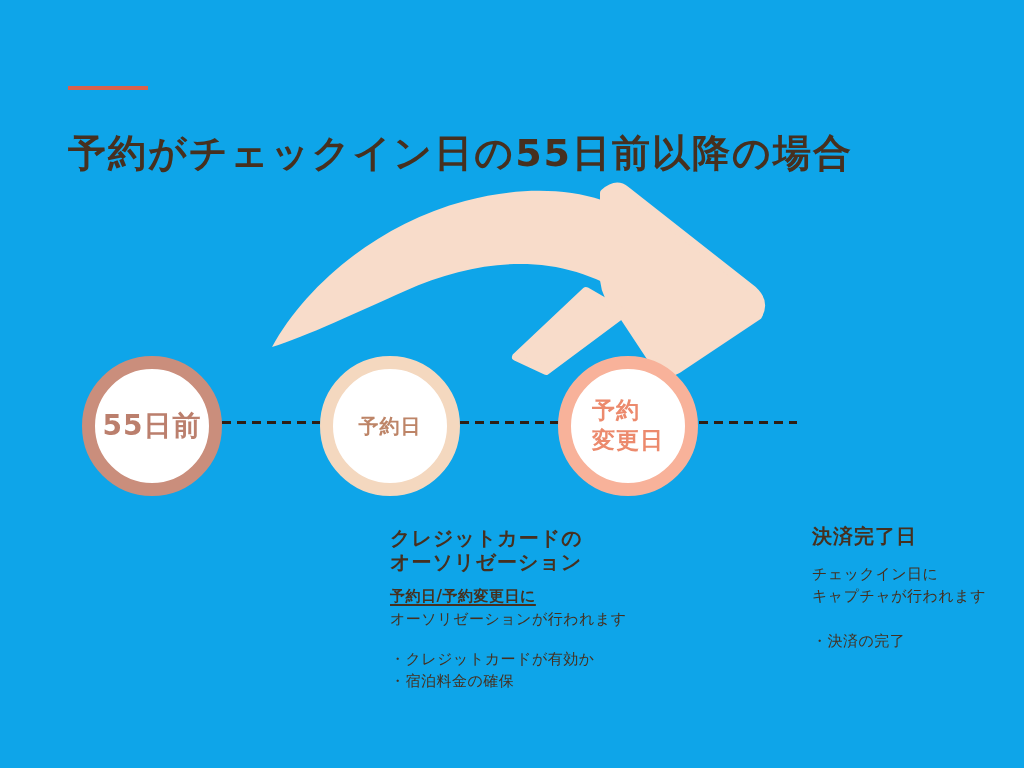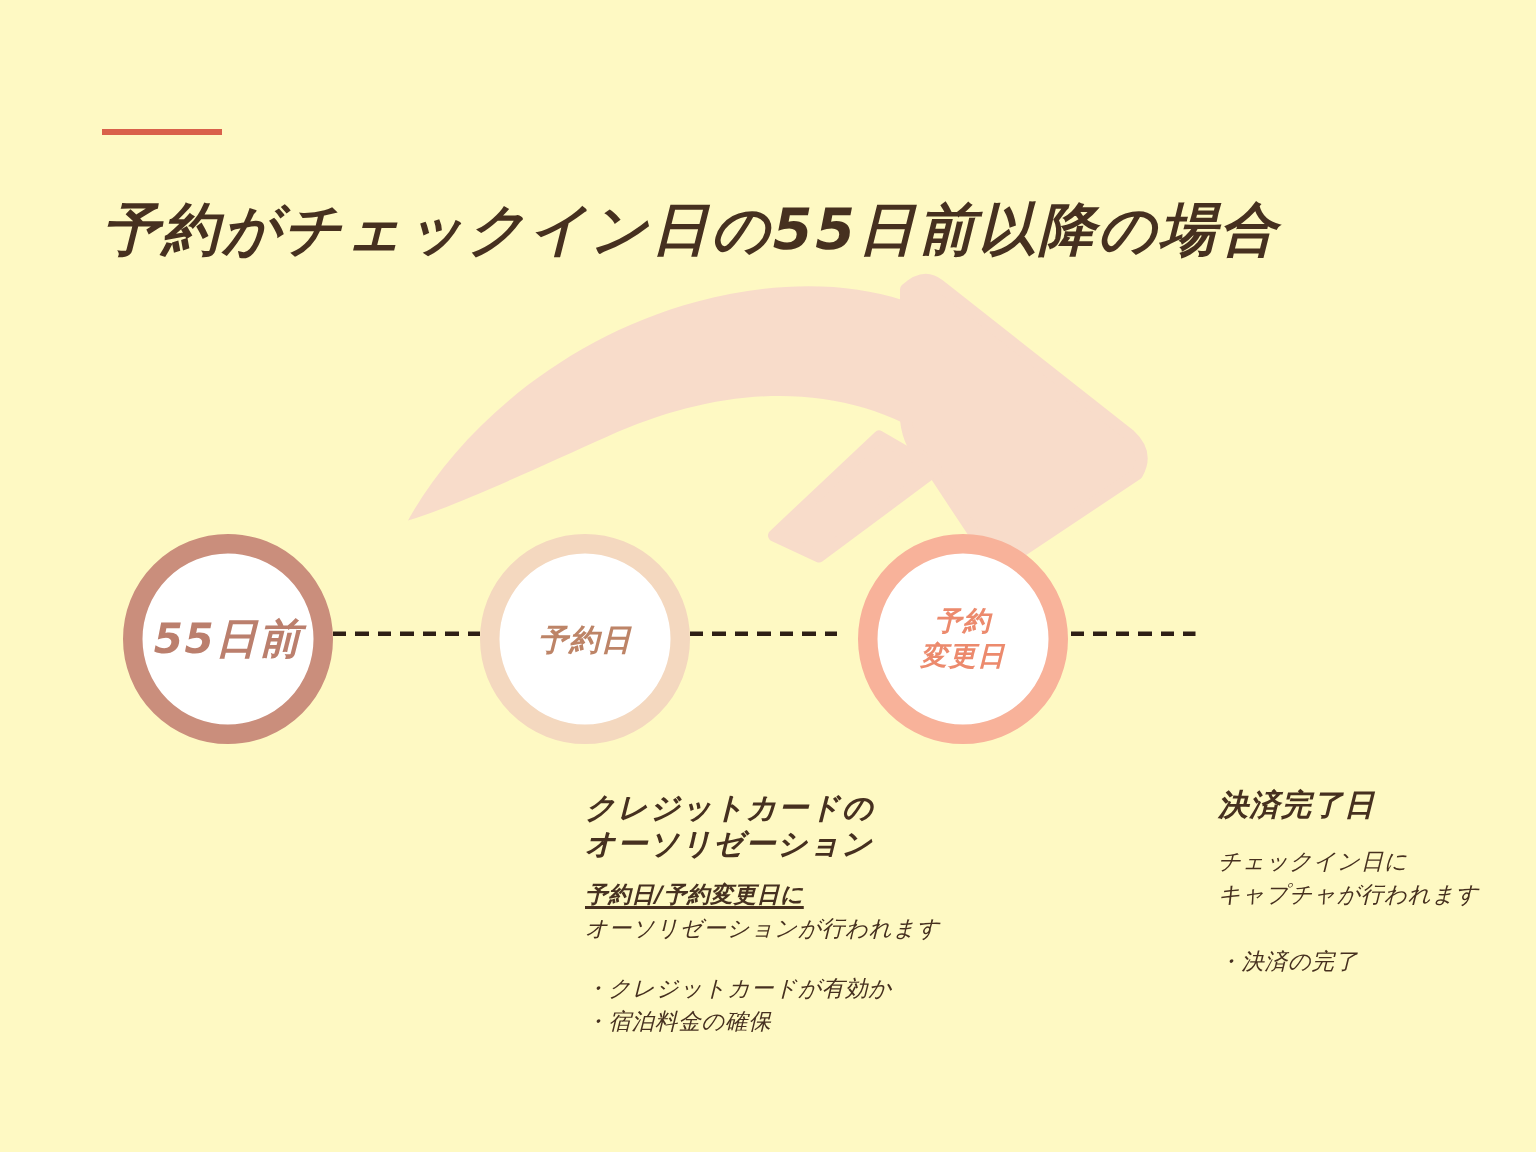--- a/index.html
+++ b/index.html
@@ -11,42 +11,42 @@
 
   .arrow-svg{position:absolute;left:250px;top:175px;width:520px;height:205px;z-index:1;}
 
   .connector{position:absolute;top:421px;height:3px;z-index:2;}
   .connector.c1{left:222px;width:98px;}
   .connector.c2{left:460px;width:98px;}
   .connector.c3{left:699px;width:98px;}
 
   .node{position:absolute;top:356px;width:140px;height:140px;border-radius:50%;
         border:13px solid #ccc;background:#ffffff;box-sizing:border-box;z-index:3;
-        display:flex;align-items:center;justify-content:center;text-align:center;
+        display:flex;align-items:center;justify-content:center;
         font-weight:bold;white-space:pre-line;}
   .node.n0{left:82px;font-size:28px;letter-spacing:1px;}
   .node.n1{left:320px;font-size:20px;letter-spacing:1px;}
-  .node.n2{left:572px;font-size:18px;line-height:1.3;letter-spacing:1px;}
+  .node.n2{left:558px;font-size:23px;line-height:1.3;letter-spacing:1px;}
   .node.n3{left:798px;font-size:23px;line-height:1.3;letter-spacing:1px;}
 
   .note{position:absolute;z-index:3;}
   .note-left{left:390px;top:527px;width:290px;}
   .note-right{left:812px;top:525px;width:210px;}
   .note-heading{font-size:20px;font-weight:bold;line-height:1.18;letter-spacing:1px;white-space:pre-line;}
   .note-sub{margin-top:13px;font-size:15px;font-weight:bold;letter-spacing:0.5px;
             text-decoration:underline;text-underline-offset:3px;text-decoration-thickness:1.5px;}
   .note-body{margin-top:2px;font-size:15px;line-height:1.5;letter-spacing:0.5px;white-space:pre-line;}
   .note-body.spaced{margin-top:14px;}
   .note-bullets{margin-top:17px;font-size:15px;line-height:1.5;letter-spacing:0.5px;}
   .note-bullets.spaced{margin-top:22px;}
 </style>
 </head>
 <body>
 
-<div class="canvas" style="background: #fef9c3; color: rgb(70, 48, 31); font-style: italic;">
+<div class="canvas" style="background: #0ea5e9; color: rgb(70, 48, 31);">
 
   <div class="accent-line" style="background: rgb(217, 97, 75);"></div>
 
   <h1 class="title" style="color: rgb(70, 48, 31);">予約がチェックイン日の55日前以降の場合</h1>
 
   <svg class="arrow-svg" viewBox="0 0 520 205" xmlns="http://www.w3.org/2000/svg">
     <path class="arrow-part" stroke-width="0" d="M22,172 C55,112 125,50 215,26 C290,6 360,16 400,52 L378,122 C315,78 235,80 155,116 C110,136 55,162 22,172 Z" fill="#f8dcca" stroke="#f8dcca"></path>
     <path class="arrow-part" stroke-width="8" stroke-linejoin="round" d="M354,18 Q366,7 376,15 L503,115 Q516,127 508,141 L430,193 Q416,203 405,189 L368,133 Q356,123 354,105 Z" fill="#f8dcca" stroke="#f8dcca"></path>
     <path class="arrow-part" stroke-width="8" stroke-linejoin="round" d="M374,138 L296,196 L266,182 L336,116 Z" fill="#f8dcca" stroke="#f8dcca"></path>
   </svg>

